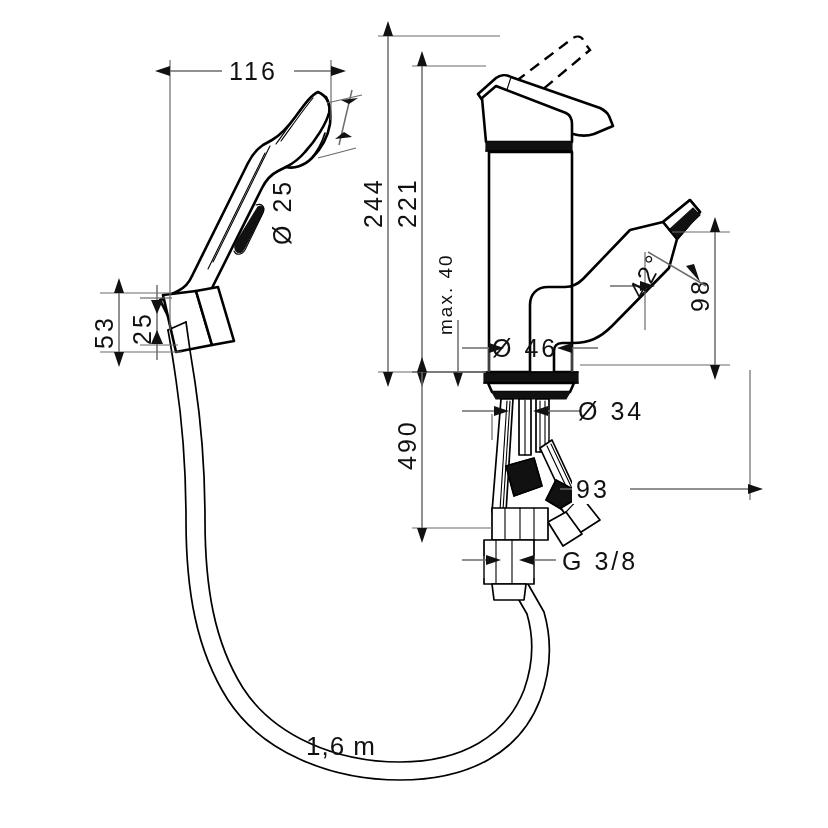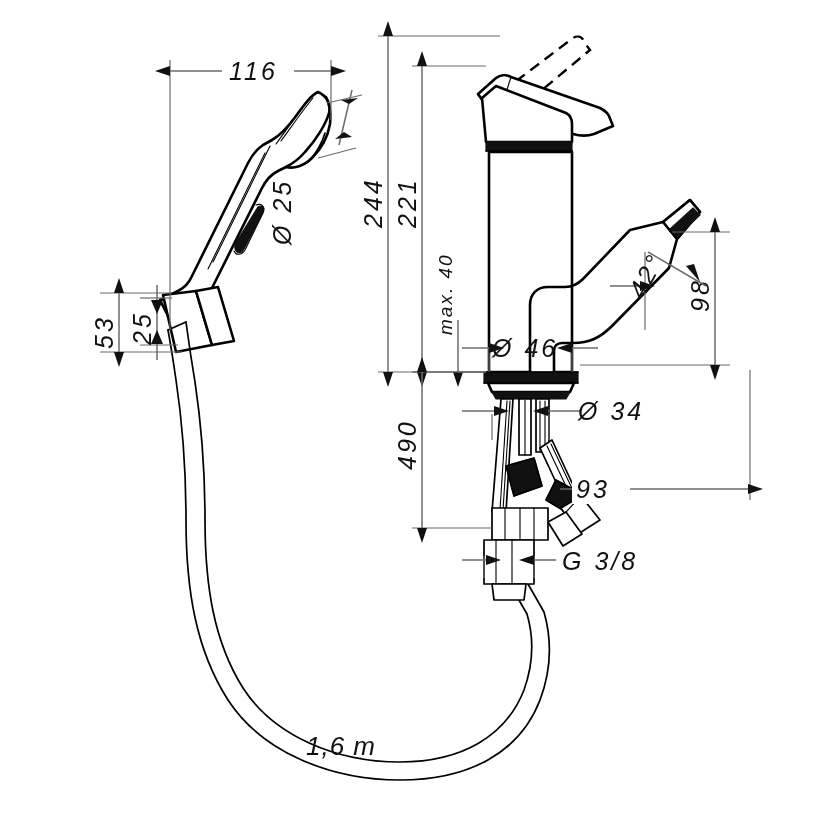--- a/index.html
+++ b/index.html
@@ -9,21 +9,20 @@
   }
   body {
     font-family: "Liberation Sans", sans-serif;
   }
   #sheet {
     position: relative;
     width: 828px;
     height: 828px;
     background: #ffffff;
     overflow: hidden;
-    font-style: italic;
   }
   #sheet svg {
     position: absolute;
     left: 0;
     top: 0;
     width: 828px;
     height: 828px;
   }
   .dimtext {
     font-family: "Liberation Sans", sans-serif;

